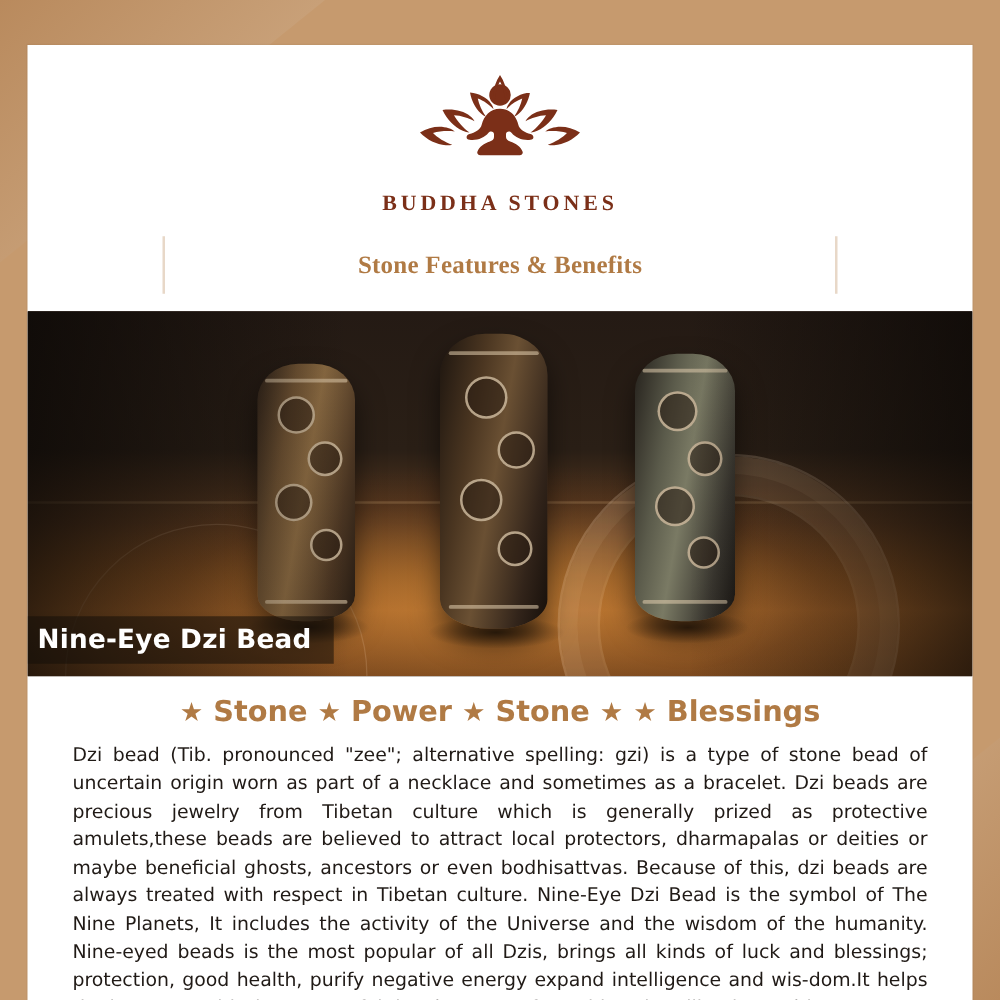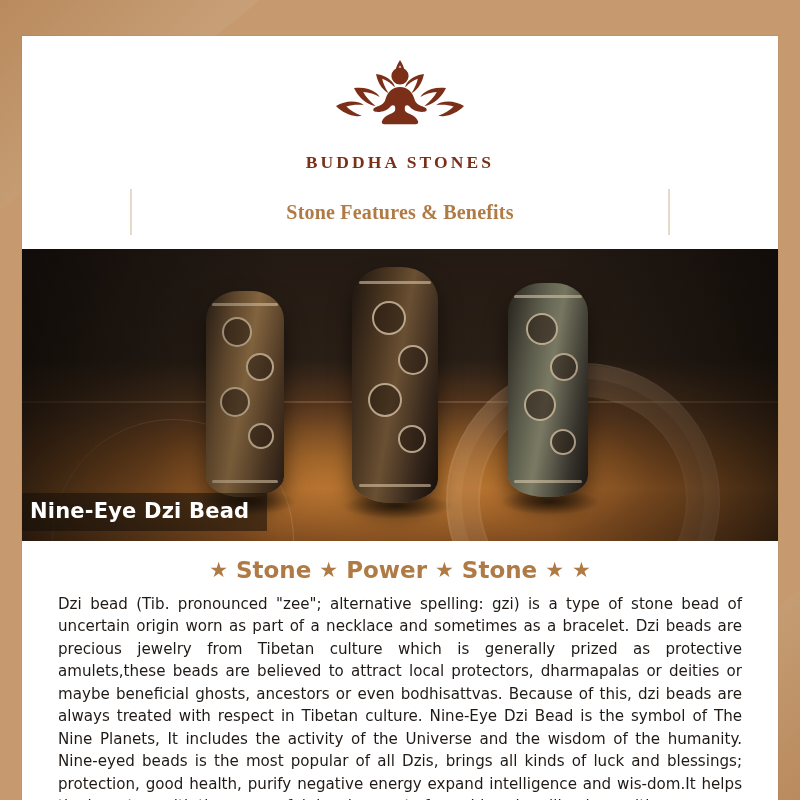--- a/index.html
+++ b/index.html
@@ -322,20 +322,21 @@
 
     <div class="benefits">
       <span class="star">★</span>
       <span class="benefit-label">Stone</span>
       <span class="star">★</span>
       <span class="benefit-label">Power</span>
       <span class="star">★</span>
       <span class="benefit-label">Stone</span>
       <span class="star">★</span>
       <span class="star">★</span>
+      <span class="benefit-label">Blessings</span>
     </div>
 
     <div class="body-copy">
       <p>Dzi bead (Tib. pronounced "zee"; alternative spelling: gzi) is a type of stone bead of uncertain origin worn as part of a necklace and sometimes as a bracelet. Dzi beads are precious jewelry from Tibetan culture which is generally prized as protective amulets,these beads are believed to attract local protectors, dharmapalas or deities or maybe beneficial ghosts, ancestors or even bodhisattvas. Because of this, dzi beads are always treated with respect in Tibetan culture. Nine-Eye Dzi Bead is the symbol of The Nine Planets, It includes the activity of the Universe and the wisdom of the humanity. Nine-eyed beads is the most popular of all Dzis, brings all kinds of luck and blessings; protection, good health, purify negative energy expand intelligence and wis-dom.It helps the investors with the successful development of new ideas in rolling in wealth.</p>
     </div>
 
   </div>
 </div>
 
 </body></html>

